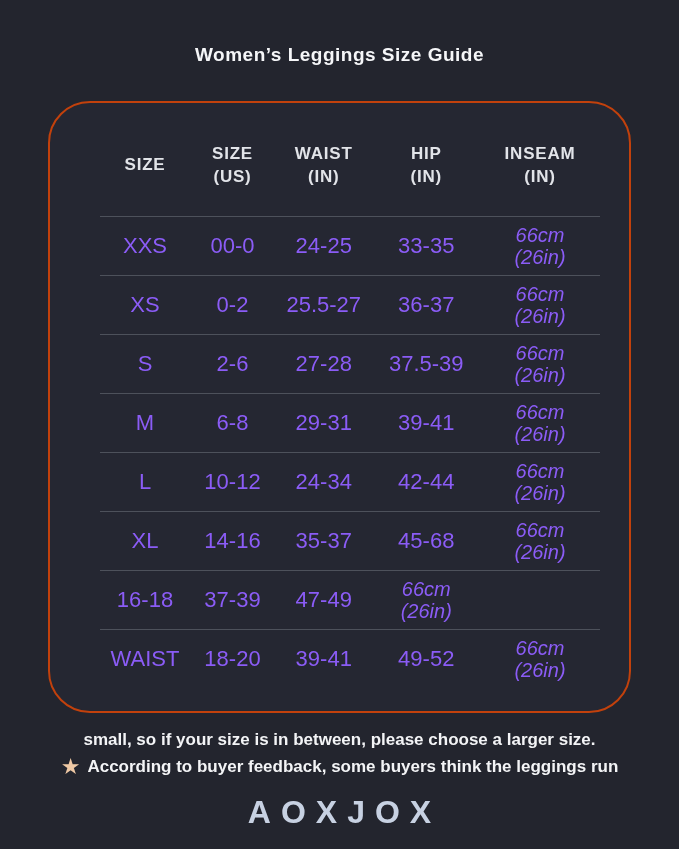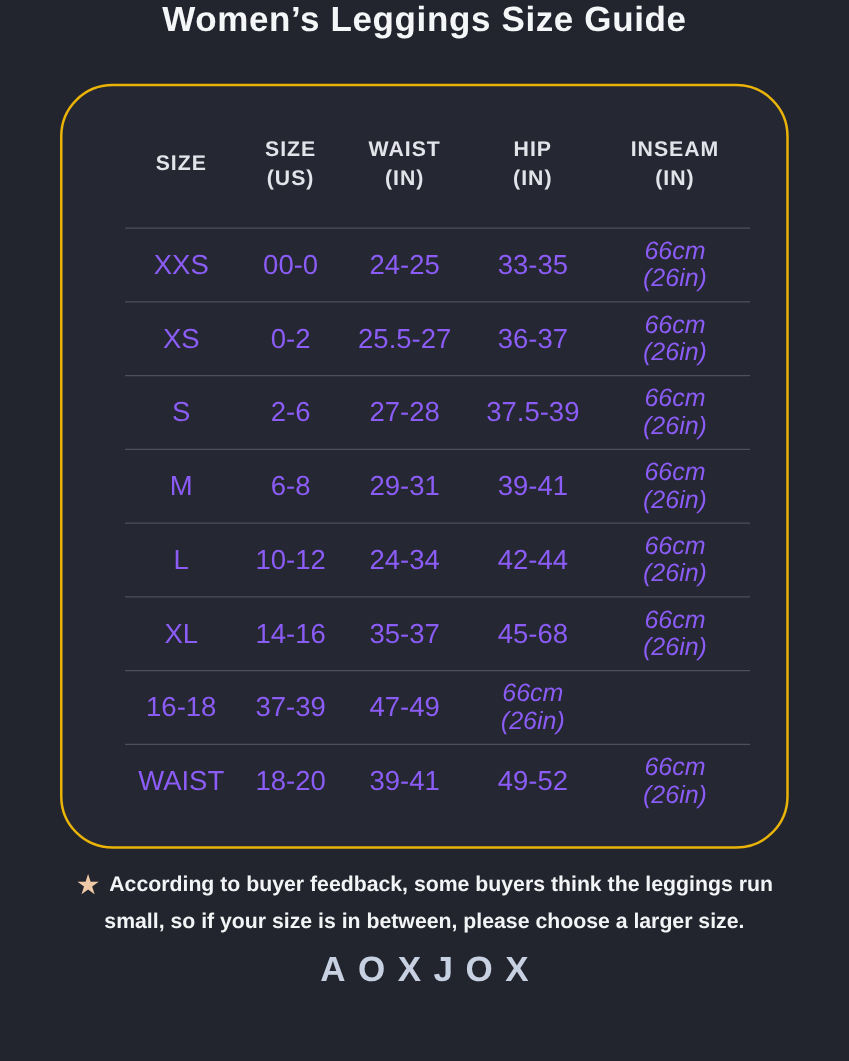--- a/index.html
+++ b/index.html
@@ -7,32 +7,33 @@
     padding: 0;
   }
   body {
     width: 679px;
     height: 849px;
     background: #23252e;
     font-family: "Liberation Sans", "DejaVu Sans", sans-serif;
     overflow: hidden;
   }
   .page-title {
+    padding-top: 44px;
     text-align: center;
     color: #f5f6f8;
-    font-size: 28px;
+    font-size: 19px;
     font-weight: bold;
     letter-spacing: 0.5px;
   }
   .card {
     margin: 35px 48px 0;
     height: 612px;
     box-sizing: border-box;
     background: #252732;
-    border: 2px solid #eab308;
+    border: 2px solid #c2410c;
     border-radius: 42px;
     padding: 0 29px 0 50px;
     overflow: hidden;
   }
   .header-row, .row {
     display: grid;
     grid-template-columns: 18% 17% 19.5% 21.5% 24%;
     align-items: center;
     text-align: center;
   }
@@ -70,21 +71,21 @@
     font-size: 22px;
     margin-right: 7px;
     vertical-align: -2px;
     font-family: "DejaVu Sans", sans-serif;
   }
   .logo {
     margin-top: 11px;
     text-align: center;
     color: #c7d1e2;
     font-weight: bold;
-    font-size: 28px;
+    font-size: 32px;
     letter-spacing: 10px;
     padding-left: 10px;
   }
 </style>
 </head>
 <body>
 
 <div class="page-title">Women’s Leggings Size Guide</div>
 
 <div class="card">
@@ -195,17 +196,17 @@
     <div>49-52</div>
     <div class="cell-inseam">
         <div>66cm</div>
         <div>(26in)</div>
       </div>
   </div>
 
 </div>
 
 <div class="note">
+  <div>small, so if your size is in between, please choose a larger size.</div>
   <div><span class="star">★</span><span>According to buyer feedback, some buyers think the leggings run</span></div>
-  <div>small, so if your size is in between, please choose a larger size.</div>
 </div>
 
 <div class="logo">AOXJOX</div>
 
 </body></html>

